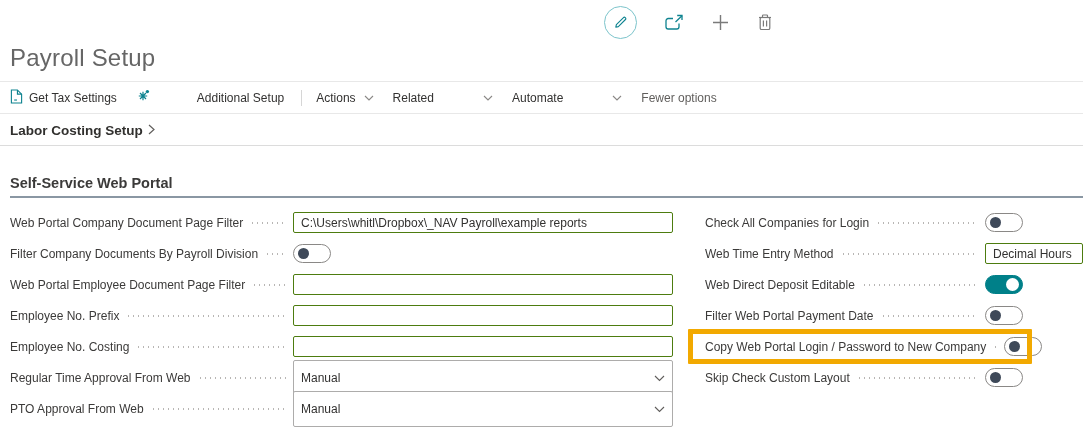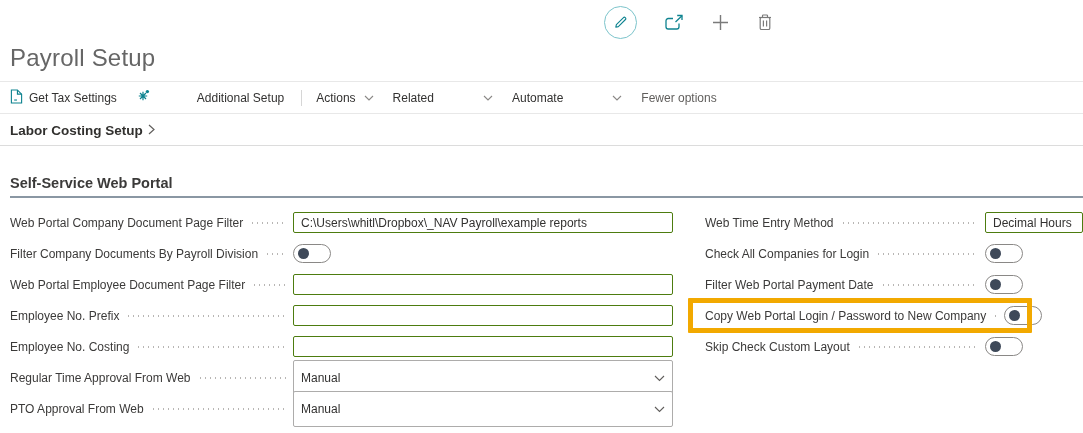--- a/index.html
+++ b/index.html
@@ -256,31 +256,40 @@
                   <svg width="11" height="7" viewBox="0 0 11 7" fill="none" stroke="#605e5c" stroke-width="1.1">
                     <path d="M1 1l4.5 4.5L10 1"></path>
                   </svg>
                 </span>
               </span>
             </span>
           </div>
         </div>
       <div class="col col-right" id="right-col">
           <div class="field-row">
+            <span class="field-label">Check All Companies for Login</span>
+            <span class="leader"></span>
+            <span class="control-slot">
+              <span class="toggle">
+                <span class="knob"></span>
+              </span>
+            </span>
+          </div>
+          <div class="field-row">
             <span class="field-label">Web Time Entry Method</span>
             <span class="leader"></span>
             <span class="control-slot">
               <input class="bc-input" value="Decimal Hours" style="">
             </span>
           </div>
           <div class="field-row">
-            <span class="field-label">Check All Companies for Login</span>
-            <span class="leader"></span>
-            <span class="control-slot">
-              <span class="toggle">
+            <span class="field-label">Web Direct Deposit Editable</span>
+            <span class="leader"></span>
+            <span class="control-slot">
+              <span class="toggle on">
                 <span class="knob"></span>
               </span>
             </span>
           </div>
           <div class="field-row">
             <span class="field-label">Filter Web Portal Payment Date</span>
             <span class="leader"></span>
             <span class="control-slot">
               <span class="toggle">
                 <span class="knob"></span>

